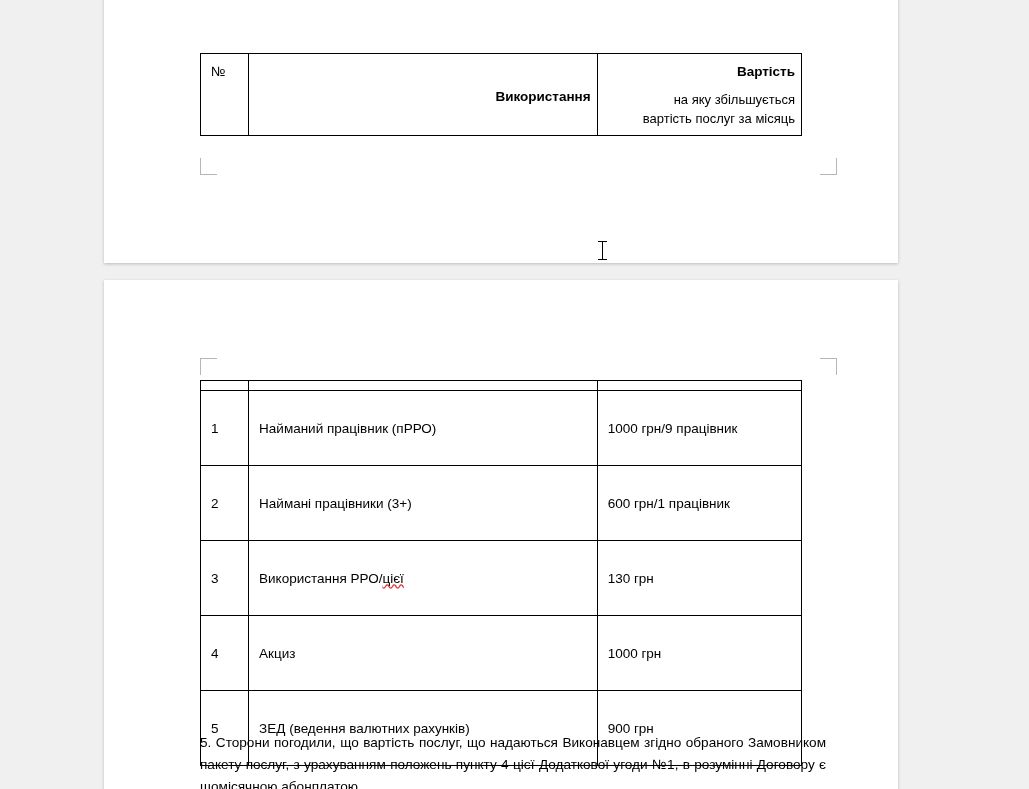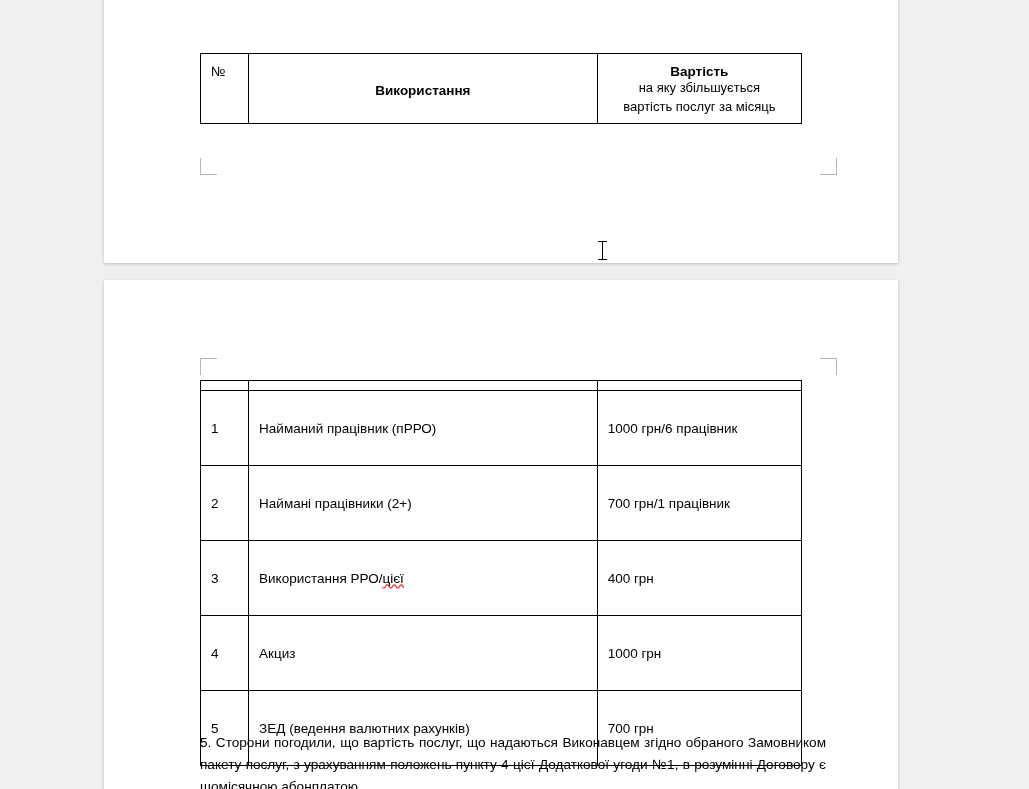--- a/index.html
+++ b/index.html
@@ -66,38 +66,38 @@
     top: 163px;
     width: 602px;
   }
   #header-table .c-num   { width: 48px; }
   #header-table .c-name  { width: 348px; }
   #header-table .c-cost  { width: 204px; }
 
   #header-table th {
     padding: 10px 6px 6px 6px;
     font-weight: bold;
-    text-align: center;
+    text-align: right;
   }
   #header-table th.num-head {
     text-align: left;
     padding-left: 10px;
     vertical-align: top;
     font-weight: normal;
   }
   #header-table th.cost-head {
     vertical-align: top;
     padding-top: 10px;
   }
   .cost-sub {
     display: block;
     font-weight: normal;
     font-size: 13px;
     line-height: 1.45;
-    margin-top: 0;
+    margin-top: 12px;
   }
 
   
   #body-table {
     left: 96px;
     top: 100px;
     width: 602px;
   }
   #body-table .c-num  { width: 48px; }
   #body-table .c-name { width: 348px; }
@@ -202,41 +202,41 @@
       <tbody id="body-table-body">
         <tr class="spacer-row">
           <td></td>
           <td></td>
           <td></td>
         </tr>
 
       <tr>
             <td>1</td>
             <td>Найманий працівник (пРРО)</td>
-            <td>1000 грн/6 працівник</td>
+            <td>1000 грн/9 працівник</td>
           </tr>
           <tr>
             <td>2</td>
-            <td>Наймані працівники (2+)</td>
-            <td>700 грн/1 працівник</td>
+            <td>Наймані працівники (3+)</td>
+            <td>600 грн/1 працівник</td>
           </tr>
           <tr>
             <td>3</td>
             <td><span>Використання РРО/</span><span class="misspelled">цієї</span></td>
-            <td>400 грн</td>
+            <td>130 грн</td>
           </tr>
           <tr>
             <td>4</td>
             <td>Акциз</td>
             <td>1000 грн</td>
           </tr>
           <tr>
             <td>5</td>
             <td>ЗЕД (ведення валютних рахунків)</td>
-            <td>700 грн</td>
+            <td>900 грн</td>
           </tr>
         </tbody>
     </table>
 
     <div class="para">5. Сторони погодили, що вартість послуг, що надаються Виконавцем згідно обраного Замовником пакету послуг, з урахуванням положень пункту 4 цієї Додаткової угоди №1, в розумінні Договору є щомісячною  абонплатою.</div>
   </div>
 
   <div class="caret">
     <div class="bar top"></div>
     <div class="stem"></div>

